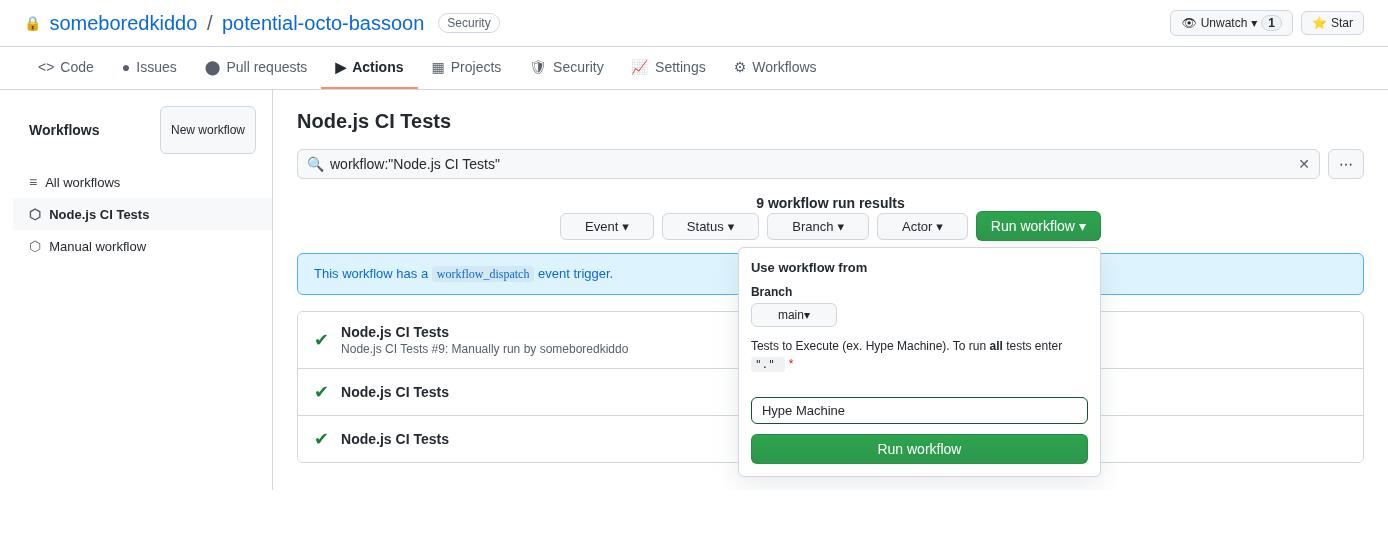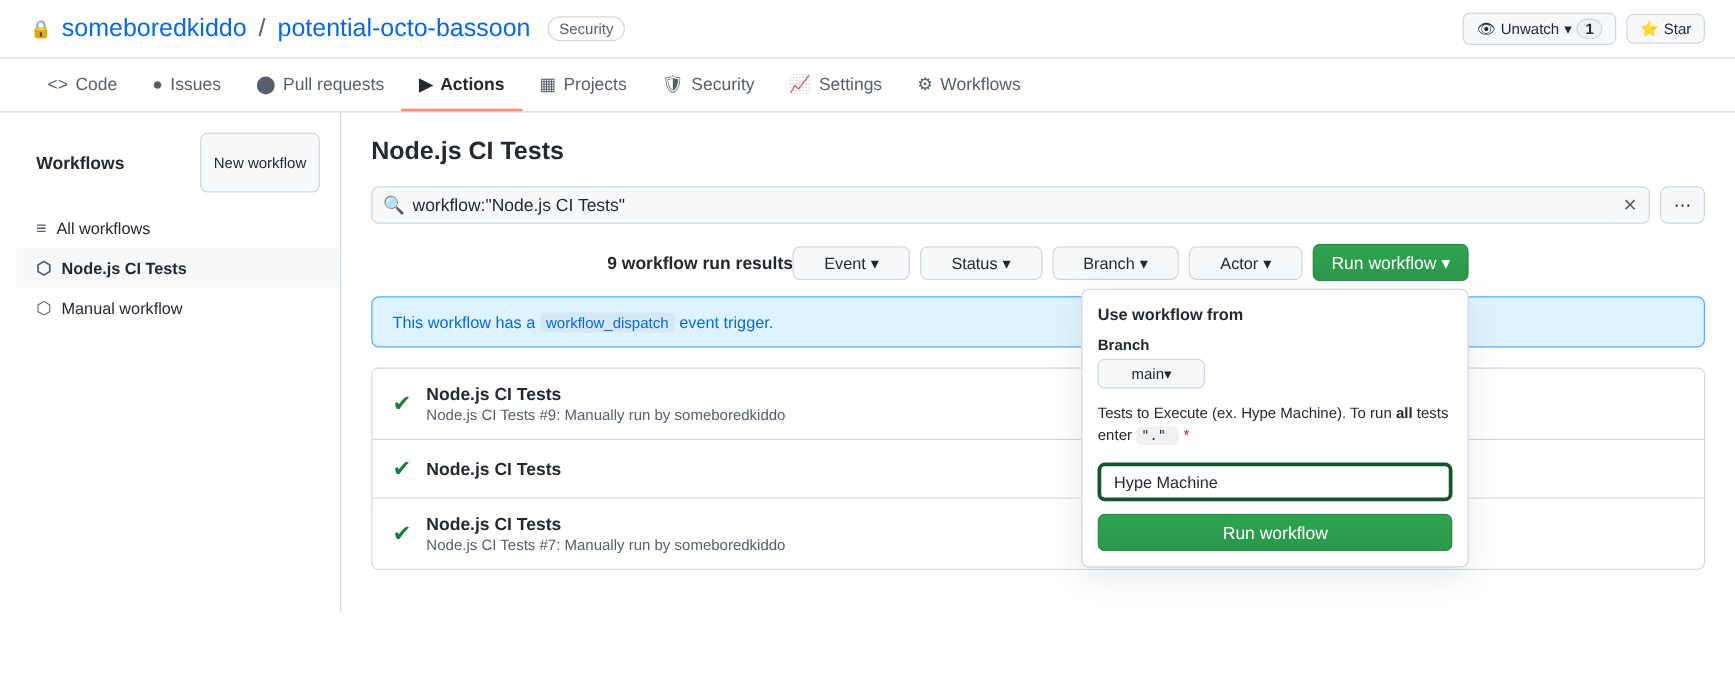--- a/index.html
+++ b/index.html
@@ -75,21 +75,21 @@
       width: 100%; padding: 6px 32px 6px 32px; border: 1px solid #d0d7de; border-radius: 6px;
       font-size: 14px; color: #24292f; background: #f6f8fa;
     }
     .search-clear { position: absolute; right: 10px; top: 50%; transform: translateY(-50%); color: #57606a; cursor: pointer; font-size: 14px; }
     .filter-btn {
       margin-left: 8px; padding: 6px 10px; border: 1px solid #d0d7de; border-radius: 6px;
       background: #f6f8fa; cursor: pointer; color: #24292f; font-size: 14px;
     }
 
     
-    .results-header { display: flex; align-items: center; justify-content: center; margin-bottom: 12px; }
+    .results-header { display: flex; align-items: center; justify-content: center; margin-bottom: 12px; flex-direction: column; }
     .results-count { font-size: 14px; font-weight: 600; color: #24292f; }
     .filter-group { display: flex; align-items: center; gap: 8px; }
     .filter-dropdown {
       display: inline-flex; align-items: center; gap: 4px;
       padding: 5px 24px; font-size: 13px; font-weight: 500;
       border: 1px solid #d0d7de; border-radius: 6px; background: #f6f8fa; cursor: pointer; color: #24292f;
     }
 
     
     .run-workflow-wrap { position: relative; display: inline-block; }
@@ -102,55 +102,55 @@
 
     
     .trigger-info {
       background: #ddf4ff; border: 1px solid #54aeff; border-radius: 6px;
       padding: 12px 16px; margin-bottom: 16px; font-size: 13px; color: #0969da;
       display: flex; align-items: center; justify-content: space-between;
     }
     .trigger-info-text { flex: 1; }
     .trigger-info code {
       background: rgba(175,184,193,0.2); border-radius: 4px; padding: 1px 5px;
-      font-family: Liberation Sans, sans-serif; font-size: 12px; color: #0969da;
+      font-family: Liberation Serif, serif; font-size: 12px; color: #0969da;
     }
 
     
     .workflow-list { border: 1px solid #d0d7de; border-radius: 6px; overflow: hidden; }
     .workflow-run {
       display: flex; align-items: center; padding: 12px 16px;
       border-bottom: 1px solid #d0d7de; background: #fff; cursor: pointer;
     }
     .workflow-run:last-child { border-bottom: none; }
     .status-icon { font-size: 18px; margin-right: 12px; flex-shrink: 0; }
     .status-success { color: #1a7f37; }
     .run-info { flex: 1; }
     .run-name { font-size: 14px; font-weight: 600; color: #24292f; }
     .run-meta { font-size: 12px; color: #57606a; margin-top: 2px; }
 
     
     .run-popup {
-      position: absolute; top: 36px; right: 0; width: 310px;
+      position: absolute; top: 36px; right: 0; width: 363px;
       background: #fff; border: 1px solid #d0d7de; border-radius: 6px;
       box-shadow: 0 8px 24px rgba(140,149,159,0.2); z-index: 100; padding: 12px;
     }
     .run-popup-title { font-size: 13px; font-weight: 600; color: #24292f; margin-bottom: 10px; }
     .branch-label { font-size: 12px; font-weight: 600; color: #24292f; margin-bottom: 4px; }
     .branch-select {
       display: inline-flex; align-items: center; gap: 0;
       padding: 4px 26px; font-size: 12px;
       border: 1px solid #d0d7de; border-radius: 6px; background: #f6f8fa; cursor: pointer; color: #24292f;
       margin-bottom: 10px;
     }
-    .run-popup-desc { font-size: 12px; color: #24292f; margin-bottom: 12px; line-height: 1.5; }
+    .run-popup-desc { font-size: 12px; color: #24292f; margin-bottom: 23px; line-height: 1.5; }
     .run-popup-desc code { background: rgba(175,184,193,0.2); border-radius: 4px; padding: 1px 4px; font-family: monospace; font-size: 11px; }
     .run-popup-desc .required { color: #cf222e; }
     .run-popup-input {
-      width: 100%; padding: 5px 10px; border: 3px solid #14532d; border-radius: 6px;
+      width: 100%; padding: 5px 10px; border: 1px solid #14532d; border-radius: 6px;
       font-size: 13px; color: #24292f; background: #fff; margin-bottom: 10px;
     }
     .run-popup-submit {
       width: 100%; padding: 6px 14px; font-size: 14px; font-weight: 500;
       border: 1px solid rgba(27,31,36,0.15); border-radius: 6px;
       background: linear-gradient(180deg, #2da44e, #2c974b); color: #fff; cursor: pointer;
     }
   </style>
 </head>
 <body>
@@ -310,19 +310,18 @@
       <div class="workflow-run">
         <span class="status-icon status-success">✔</span>
         <div class="run-info">
           <div class="run-name">Node.js CI Tests</div>
         </div>
       </div>
       <div class="workflow-run">
         <span class="status-icon status-success">✔</span>
         <div class="run-info">
           <div class="run-name">Node.js CI Tests</div>
-          <div class="run-meta">Node.js CI Tests #7: Manually run by someboredkiddo</div>
         </div>
       </div>
     </div>
 
   </main>
 </div>
 
 </body></html>

